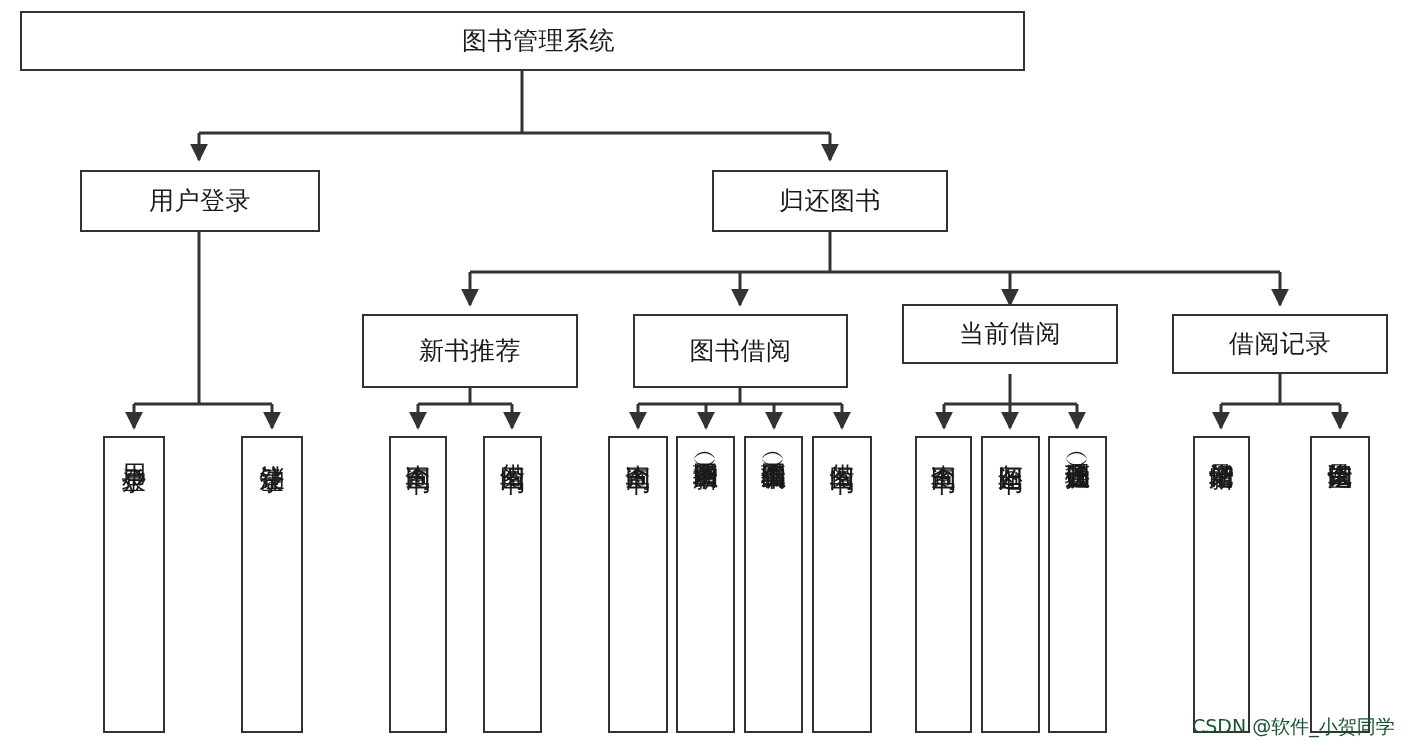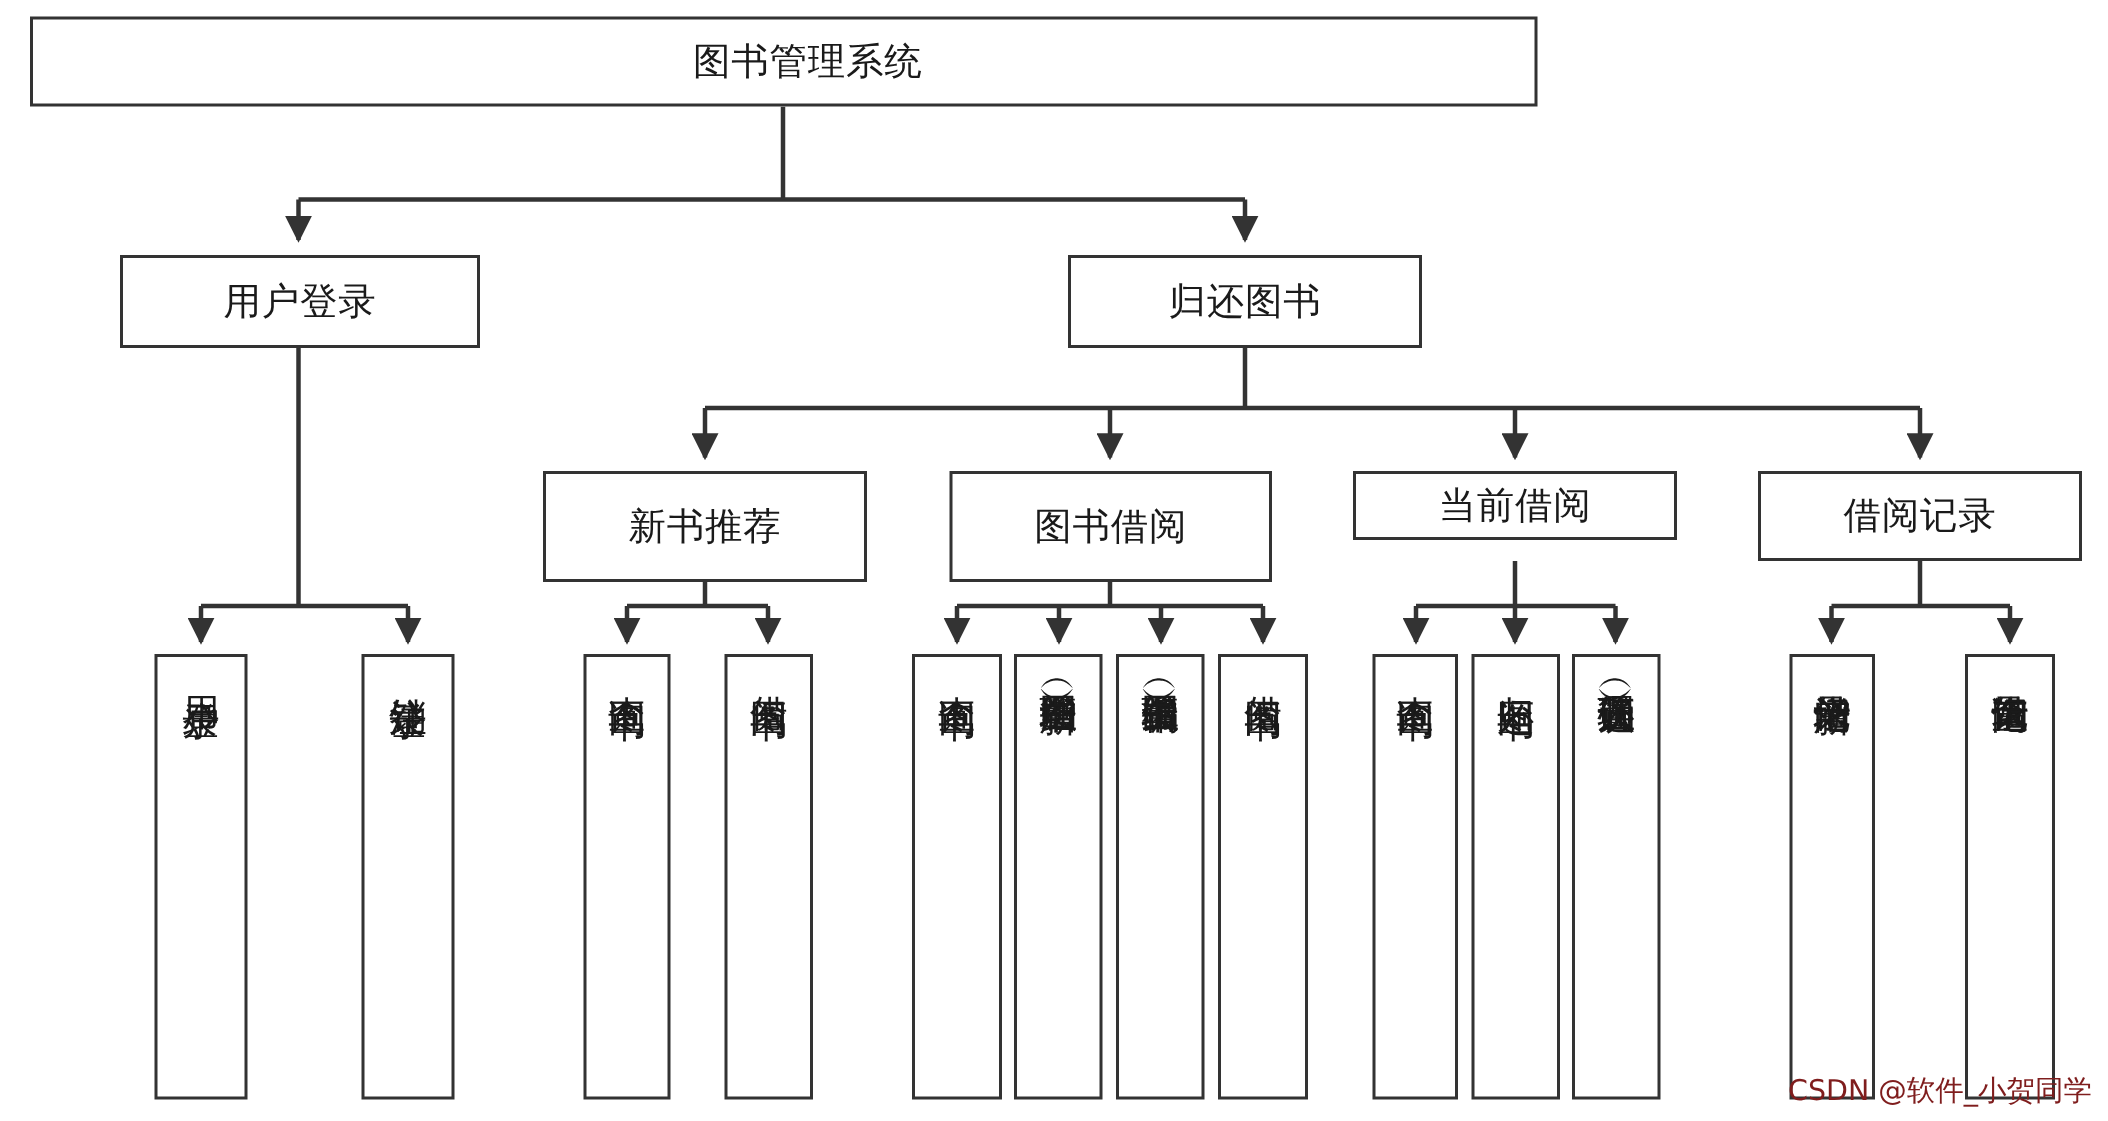--- a/index.html
+++ b/index.html
@@ -67,21 +67,21 @@
   }
   .node.v.tall .label {
     font-size: 25px;
     letter-spacing: 0px;
   }
   .watermark {
     position: absolute;
     left: 1192px;
     top: 714px;
     font-size: 19px;
-    color: #7f1d1d;
+    color: #14532d;
     white-space: nowrap;
     z-index: 5;
     font-family: "DejaVu Sans", "Liberation Sans", sans-serif;
   }
 </style>
 </head>
 <body>
 
 <div id="canvas">
 
@@ -145,21 +145,21 @@
   <div class="node h" style="left:712px; top:170px; width:236px; height:62px;">
     <span class="label">归还图书</span>
   </div>
 
   <div class="node h" style="left:362px; top:314px; width:216px; height:74px;">
     <span class="label">新书推荐</span>
   </div>
   <div class="node h" style="left:633px; top:314px; width:215px; height:74px;">
     <span class="label">图书借阅</span>
   </div>
-  <div class="node h" style="left:902px; top:314px; width:216px; height:46px;">
+  <div class="node h" style="left:902px; top:304px; width:216px; height:60px;">
     <span class="label">当前借阅</span>
   </div>
   <div class="node h" style="left:1172px; top:314px; width:216px; height:60px;">
     <span class="label">借阅记录</span>
   </div>
 
   <div class="node v" style="left:103px; top:436px; width:62px; height:297px;">
     <span class="label">用户登录</span>
   </div>
   <div class="node v" style="left:241px; top:436px; width:62px; height:297px;">

